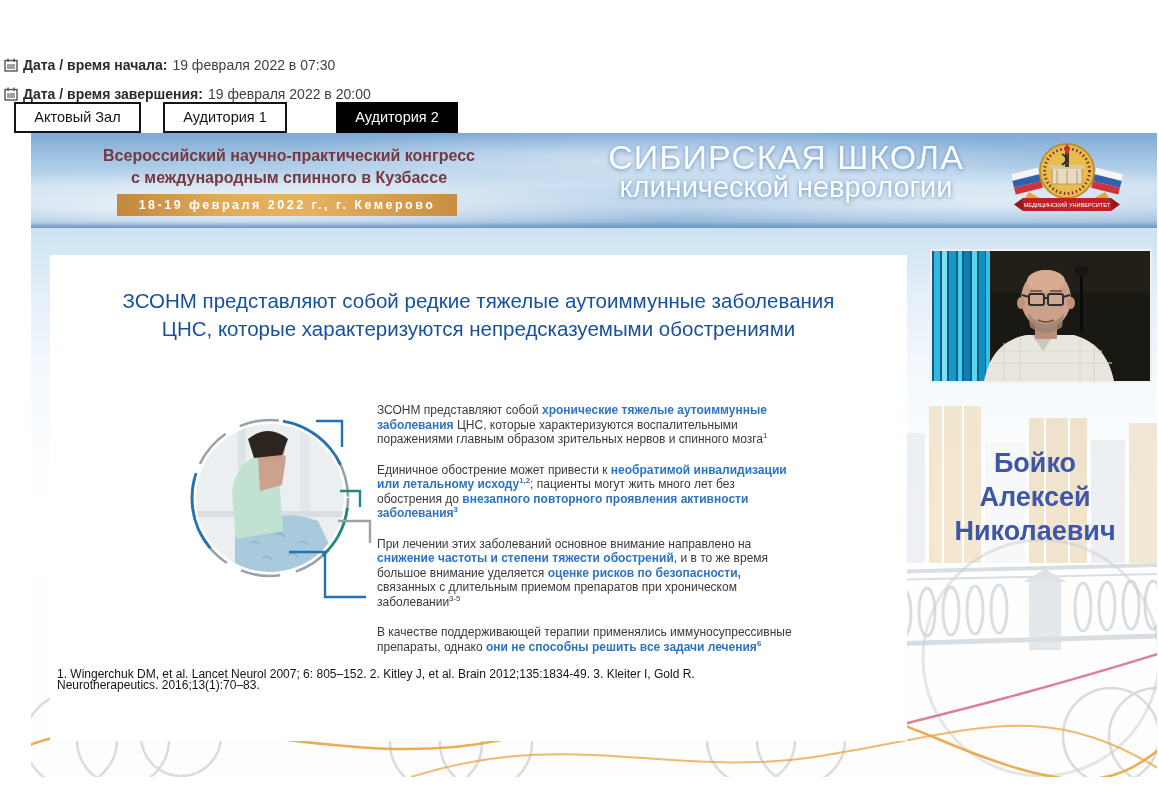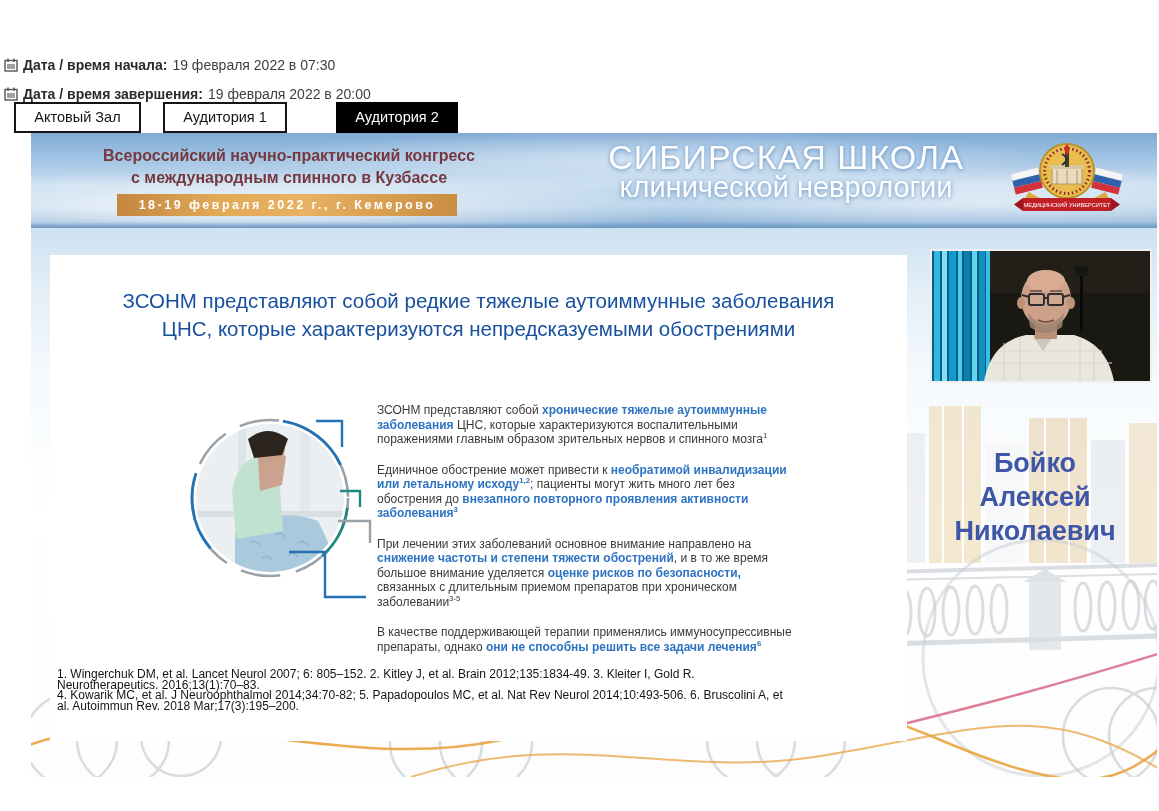--- a/index.html
+++ b/index.html
@@ -234,21 +234,20 @@
 
         <div class="paras">
             <p><span>ЗСОНМ представляют собой </span><span class="b">хронические тяжелые аутоиммунные заболевания</span><span> ЦНС, которые характеризуются воспалительными поражениями главным образом зрительных нервов и спинного мозга</span><sup>1</sup></p>
             <p><span>Единичное обострение может привести к </span><span class="b">необратимой инвалидизации или летальному исходу</span><sup class="b">1,2</sup><span>; пациенты могут жить много лет без обострения до </span><span class="b">внезапного повторного проявления активности заболевания</span><sup class="b">3</sup></p>
             <p><span>При лечении этих заболеваний основное внимание направлено на </span><span class="b">снижение частоты и степени тяжести обострений</span><span>, и в то же время большое внимание уделяется </span><span class="b">оценке рисков по безопасности,</span><span> связанных с длительным приемом препаратов при хроническом заболевании</span><sup>3-5</sup></p>
             <p><span>В качестве поддерживающей терапии применялись иммуносупрессивные препараты, однако </span><span class="b">они не способны решить все задачи лечения</span><sup class="b">6</sup></p>
           </div>
 
         <div class="foot">
           <div>1. Wingerchuk DM, et al. Lancet Neurol 2007; 6: 805–152. 2. Kitley J, et al. Brain 2012;135:1834-49. 3. Kleiter I, Gold R. Neurotherapeutics. 2016;13(1):70–83.</div>
-          <div>4. Kowarik MC, et al. J Neuroophthalmol 2014;34:70-82; 5. Papadopoulos MC, et al. Nat Rev Neurol 2014;10:493-506. 6. Bruscolini A, et al. Autoimmun Rev. 2018 Mar;17(3):195–200.</div>
         </div>
       </div>
 
       <div class="webcam">
         <svg width="218" height="130" viewBox="0 0 218 130">
           <rect width="218" height="130" fill="#191812"></rect>
           <rect x="0" y="0" width="218" height="42" fill="#211f17"></rect>
           <g>
             <rect x="0" y="0" width="58" height="130" fill="#0d5e86"></rect>
             <rect x="2" y="0" width="6" height="130" fill="#2fb9e2"></rect>

